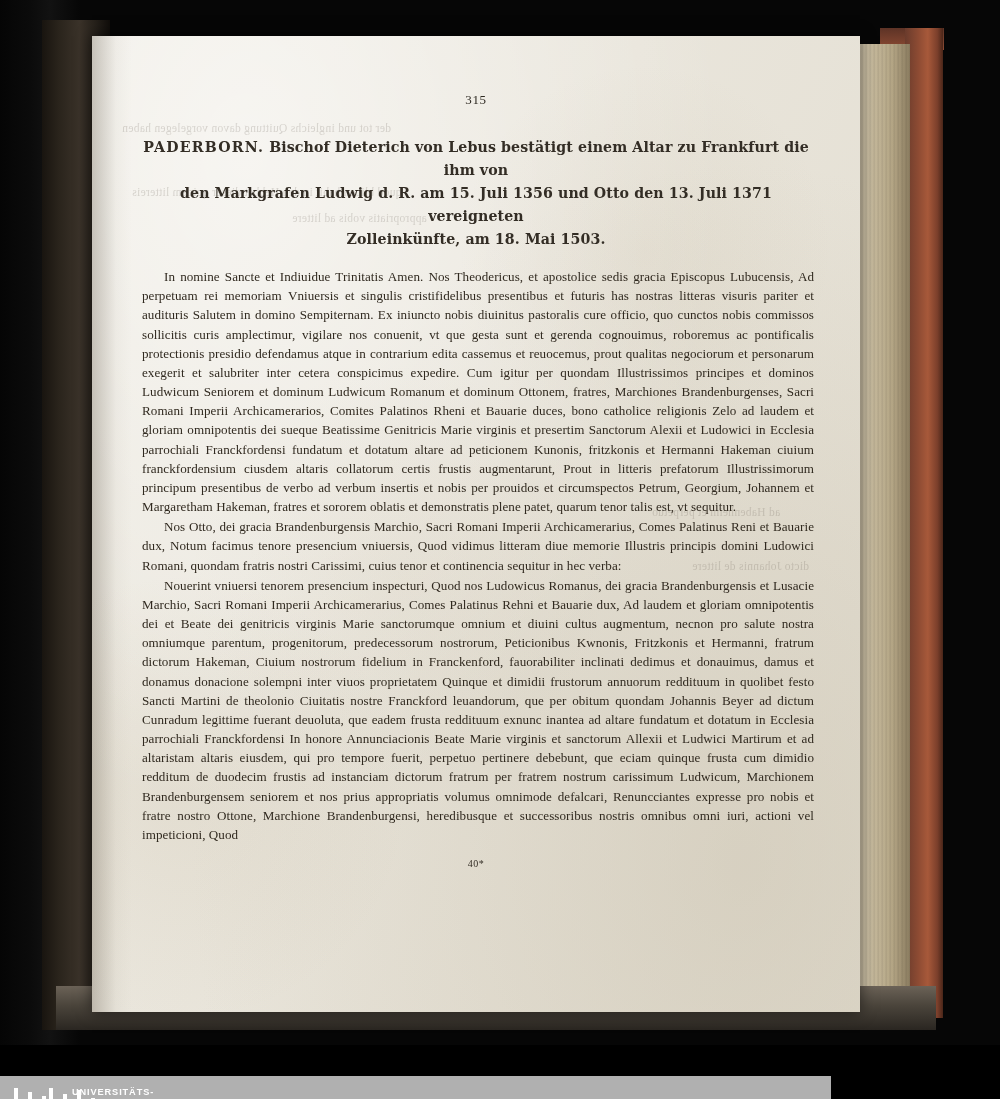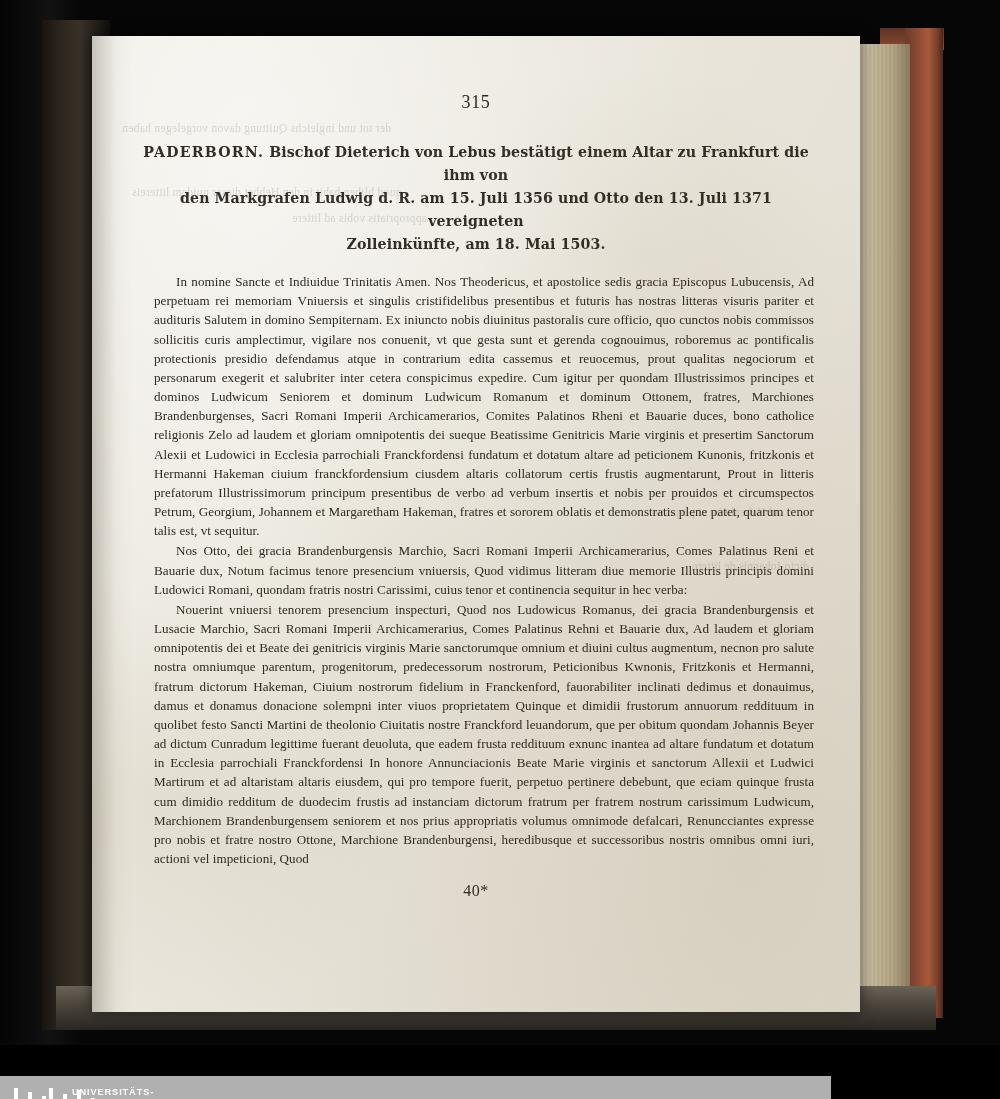--- a/index.html
+++ b/index.html
@@ -126,21 +126,21 @@
 
   .content {
     position: relative;
     z-index: 3;
     padding: 0 46px;
     color: #2b2620;
   }
 
   .folio {
     text-align: center;
-    font-size: 18px;
+    font-size: 13px;
     letter-spacing: 0.6px;
     margin-top: 56px;
     color: #2e2922;
   }
 
   .doc-heading {
     margin: 28px 0 0 0;
     text-align: center;
     font-family: "DejaVu Serif", serif;
     font-size: 14.2px;
@@ -152,27 +152,27 @@
   .doc-heading .num { letter-spacing: 1.2px; }
 
   .body-text {
     margin-top: 16px;
     font-size: 13.1px;
     line-height: 1.465;
     text-align: justify;
     color: #30291f;
     letter-spacing: 0.05px;
   }
-  .para { margin: 0 0 0 16px; text-indent: 22px; }
+  .para { margin: 0 0 0 4px; text-indent: 22px; }
   .para + .para { margin-top: 1px; }
 
   .catchword {
     text-align: center;
     margin-top: 14px;
-    font-size: 16px;
+    font-size: 10px;
     letter-spacing: 0.5px;
     color: #332d25;
     font-family: Liberation Serif, serif;
   }
 
   
   #footer {
     position: absolute;
     left: 0; top: 1045px;
     width: 831px; height: 54px;

